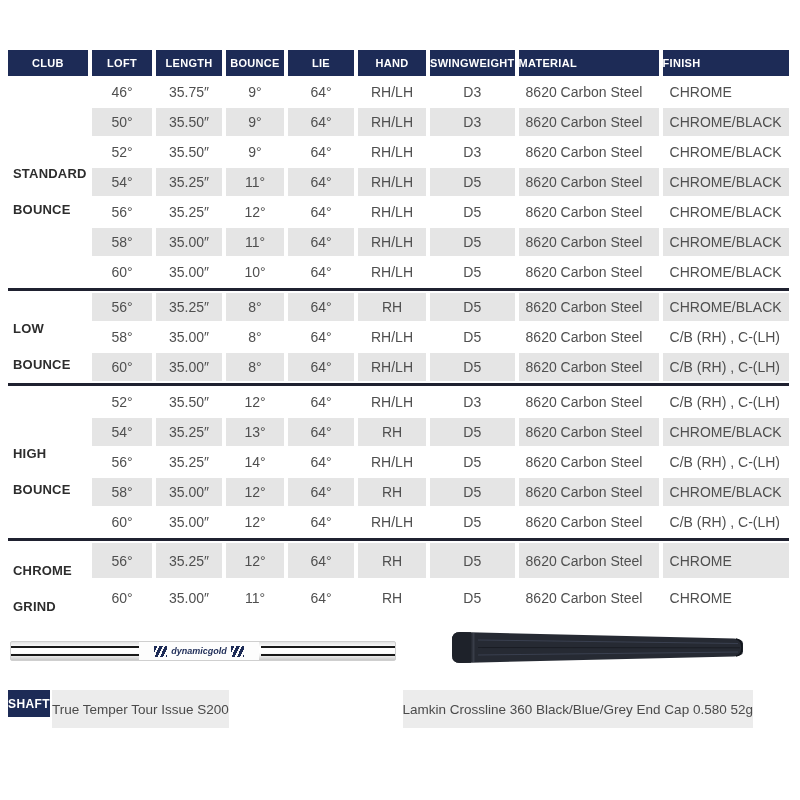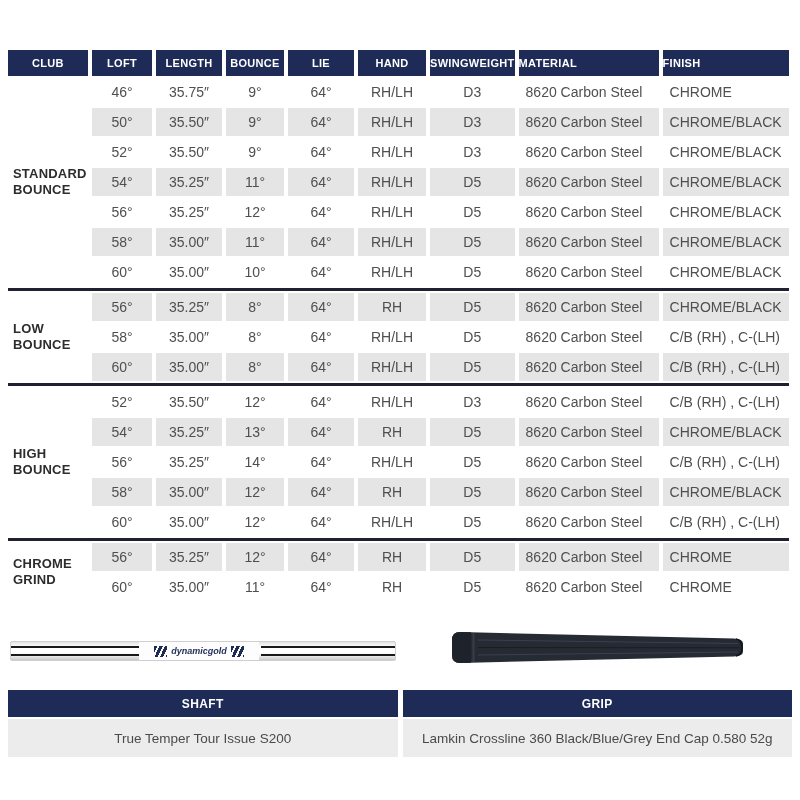--- a/index.html
+++ b/index.html
@@ -16,21 +16,21 @@
   table.spec td{
     height:28px;padding:0;font-size:14px;color:#4f4f4f;text-align:center;
     white-space:nowrap;overflow:hidden;line-height:1;
   }
   table.spec td.alt{background:#e5e5e5;}
   table.spec td.al{text-align:left;padding-left:7px;}
   table.spec td.club{
     background:#fff;text-align:left;vertical-align:middle;padding-left:5px;
     font-weight:bold;font-size:13px;color:#2d2d2d;letter-spacing:.2px;
   }
-  table.spec td.club span{display:block;line-height:1.25;}
+  table.spec td.club span{display:block;line-height:1.25;margin-top:20px;}
   tr.divider td{height:3px;background:#1f2130;padding:0;}
 
   
   .hardware{position:absolute;left:0;top:603px;width:800px;height:89px;}
   .shaft{position:absolute;left:10px;top:38px;width:384px;height:18px;
     background:linear-gradient(180deg,#e3e3e3 0%,#ffffff 28%,#ffffff 58%,#f0f0f0 75%,#c9c9c9 100%);
     border:1px solid #cfcfcf;border-radius:2px;}
   .shaft .stripe{position:absolute;height:2px;background:#191919;}
   .shaft .s-t{top:4px;}
   .shaft .s-b{bottom:4px;}
@@ -38,21 +38,21 @@
   .shaft .s-r{left:250px;right:0;}
   .shaft-logo{position:absolute;left:128px;top:0;width:120px;height:100%;
     display:flex;align-items:center;justify-content:center;gap:4px;background:#fdfdfd;}
   .shaft-logo .slash{width:13px;height:11px;
     background:repeating-linear-gradient(115deg,#1d2b56 0 3px,#fdfdfd 3px 5px);}
   .shaft-logo .logo-text{font-size:9px;font-weight:bold;font-style:italic;color:#1d2b56;letter-spacing:0;}
   .grip{position:absolute;left:450px;top:28px;width:296px;height:33px;}
 
   
   .bottom-table{position:absolute;left:8px;top:690px;width:784px;display:flex;gap:5px;}
-  .bt-col{flex:1;display:flex;flex-direction:column;gap:2px;}
+  .bt-col{flex:1;display:flex;gap:2px;}
   .bt-header{background:#1d2b56;color:#fff;font-size:12px;font-weight:bold;letter-spacing:.4px;
     height:27px;display:flex;align-items:center;justify-content:center;}
   .bt-value{background:#ececec;color:#4a4a4a;font-size:13.5px;height:38px;
     display:flex;align-items:center;justify-content:center;white-space:nowrap;}
 </style>
 </head>
 <body>
 
 <div class="page">
 
@@ -303,18 +303,17 @@
       <path d="M286 8 Q292 9 292 16.5 Q292 24 286 25" stroke="#12151b" stroke-width="1.5" fill="none"></path>
     </svg>
   </div>
 
   <div class="bottom-table">
     <div class="bt-col">
       <div class="bt-header">SHAFT</div>
       <div class="bt-value">True Temper Tour Issue S200</div>
     </div>
     <div class="bt-col">
-      <div class="bt-header">GRIP</div>
       <div class="bt-value">Lamkin Crossline 360 Black/Blue/Grey End Cap 0.580 52g</div>
     </div>
   </div>
 
 </div>
 
 </body></html>

